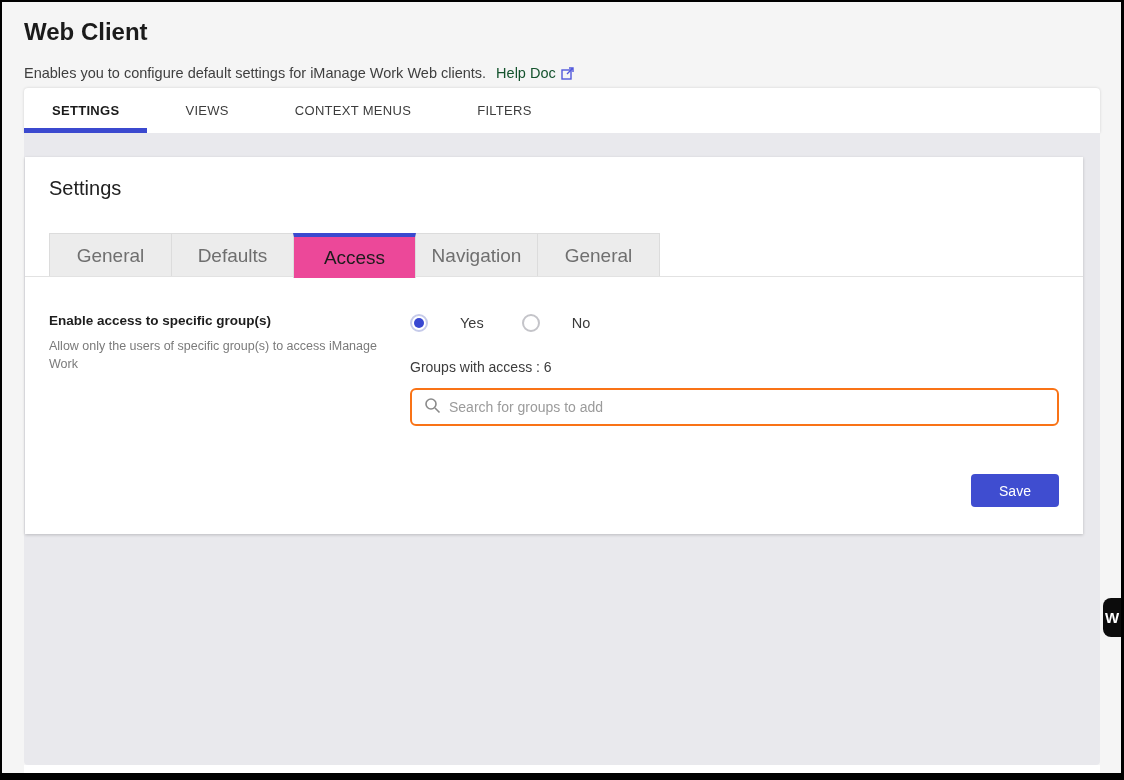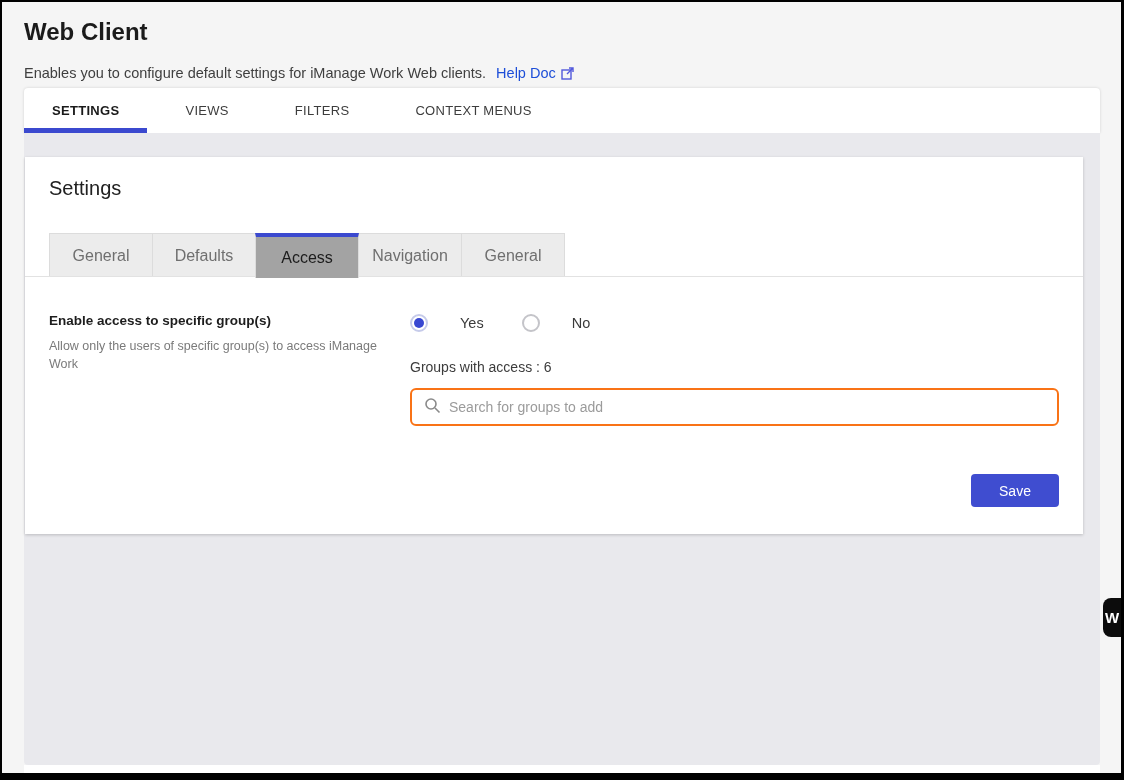--- a/index.html
+++ b/index.html
@@ -6,21 +6,21 @@
   body { background:#888; font-family:"Liberation Sans", sans-serif; }
   .frame { width:1124px; height:780px; position:relative; background:#000; }
   .page { position:absolute; top:2px; left:2px; right:3px; bottom:7px;
           background:#f5f5f5; overflow:hidden; }
 
   
   .page-title { position:absolute; left:22px; top:16px; font-size:24px;
                 font-weight:700; color:#1b1b1b; }
   .page-subtitle { position:absolute; left:22px; top:63px; font-size:14.5px;
                    color:#3f3f3f; display:flex; align-items:center; }
-  .help-link { color:#1d4ed8; text-decoration:none; display:inline-flex;
+  .help-link { color:#14532d; text-decoration:none; display:inline-flex;
                align-items:center; gap:5px; margin-left:10px; cursor:pointer; }
   .help-link svg { display:block; }
 
   
   .main { position:absolute; left:22px; top:86px; width:1076px; }
   .tabbar { height:45px; background:#fff; border-radius:4px 4px 0 0;
             box-shadow:0 0 3px rgba(0,0,0,0.15); display:flex; align-items:stretch; }
   .top-tab { display:flex; align-items:center; justify-content:center;
              padding:0 28px; font-size:13px; color:#3d3d3d; letter-spacing:0.3px;
              position:relative; cursor:pointer; margin-right:10px; }
@@ -33,25 +33,25 @@
 
   
   .card { position:absolute; left:1px; top:24px; width:1058px; height:377px;
           background:#fff; box-shadow:0 1px 3px rgba(0,0,0,0.2);
           padding:20px 24px; }
   .card-title { font-size:20px; font-weight:400; color:#212121; }
 
   .subtabs { display:flex; margin-top:33px; position:relative; }
   .subtabs::after { content:""; position:absolute; left:-24px; right:-24px;
           bottom:0; height:1px; background:#e2e2e2; }
-  .subtab { width:104px; height:44px; display:flex; align-items:center;
-          justify-content:center; font-size:16px; color:#6f6f6f;
+  .subtab { width:123px; height:44px; display:flex; align-items:center;
+          justify-content:center; font-size:19px; color:#6f6f6f;
           background:#ececec; border:1px solid #dcdcdc; border-bottom:none;
           margin-right:-1px; cursor:pointer; }
-  .subtab.active { background:#a3a3a3; color:#1c1c1c; font-weight:500;
+  .subtab.active { background:#ec4899; color:#1c1c1c; font-weight:500;
           border-top:4px solid #3b49cf; z-index:2; height:45px;
           margin-bottom:-1px; }
 
   .content-row { display:flex; margin-top:36px; }
   .label-col { width:330px; margin-right:31px; }
   .setting-label { font-size:13.5px; font-weight:700; color:#1d1d1d; }
   .setting-desc { margin-top:9px; font-size:12.5px; color:#7a7a7a;
                   line-height:18px; width:340px; }
   .control-col { flex:1; }
 
@@ -107,22 +107,22 @@
           </svg>
         </span>
       </a>
     </div>
 
     <div class="main">
 
       <div class="tabbar">
         <div class="top-tab active">SETTINGS</div>
         <div class="top-tab">VIEWS</div>
+        <div class="top-tab">CONTEXT MENUS</div>
         <div class="top-tab">FILTERS</div>
-        <div class="top-tab">CONTEXT MENUS</div>
       </div>
 
       <div class="gray-body">
 
         <div class="card">
           <div class="card-title">Settings</div>
 
           <div class="subtabs">
             <div class="subtab">General</div>
             <div class="subtab">Defaults</div>

